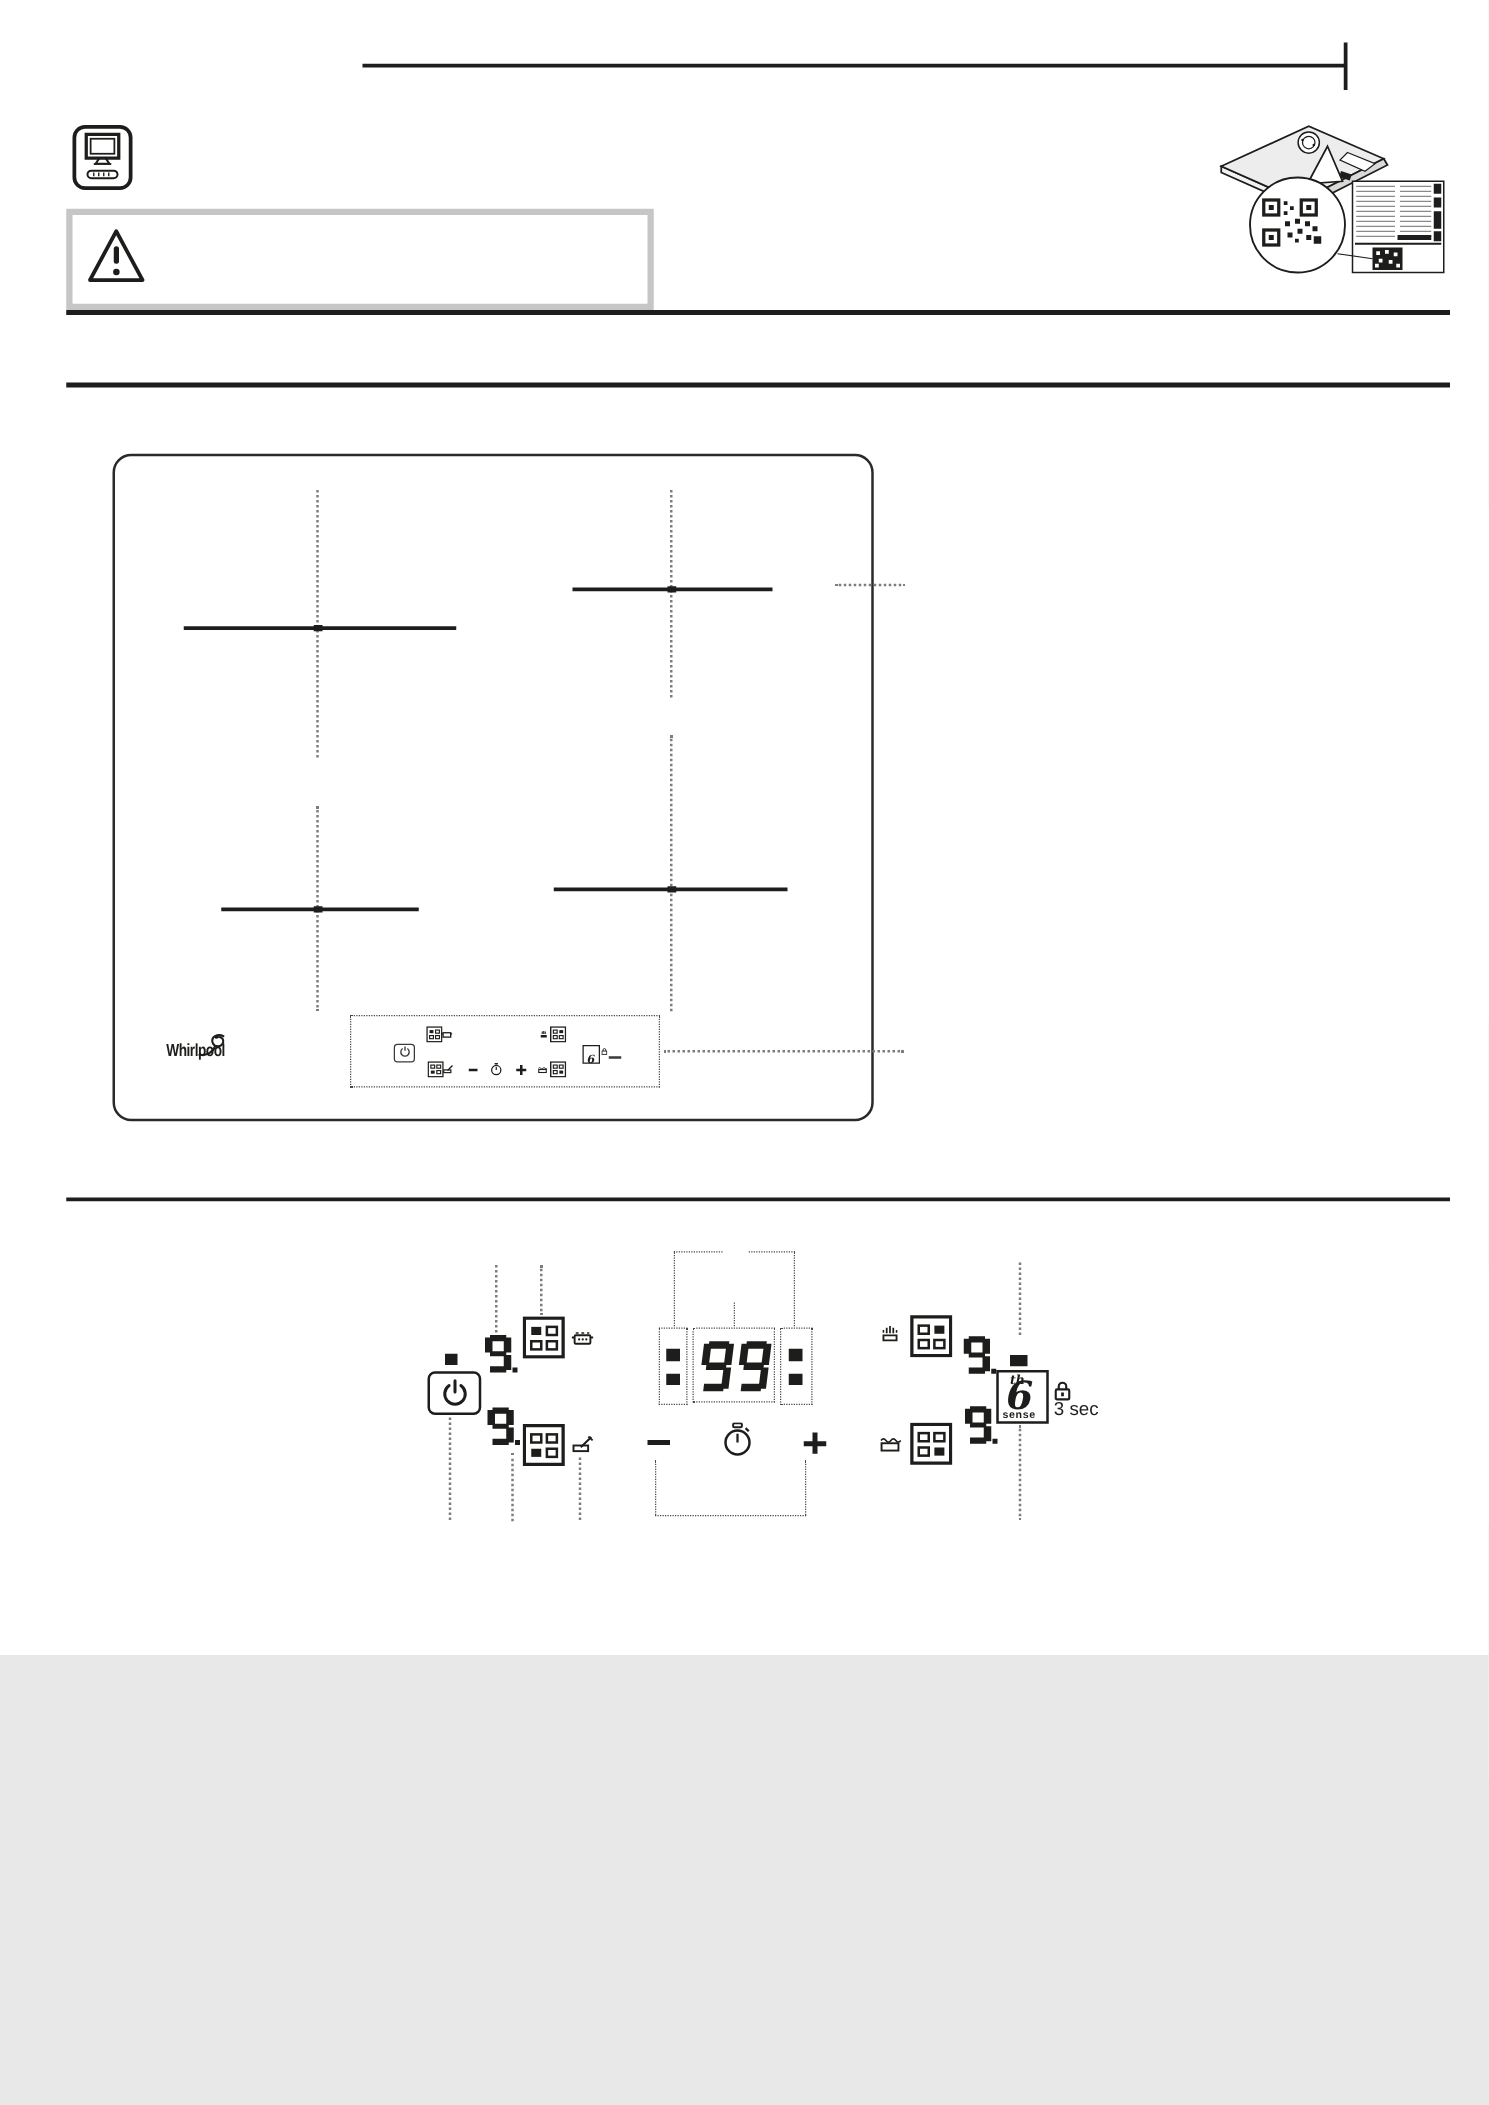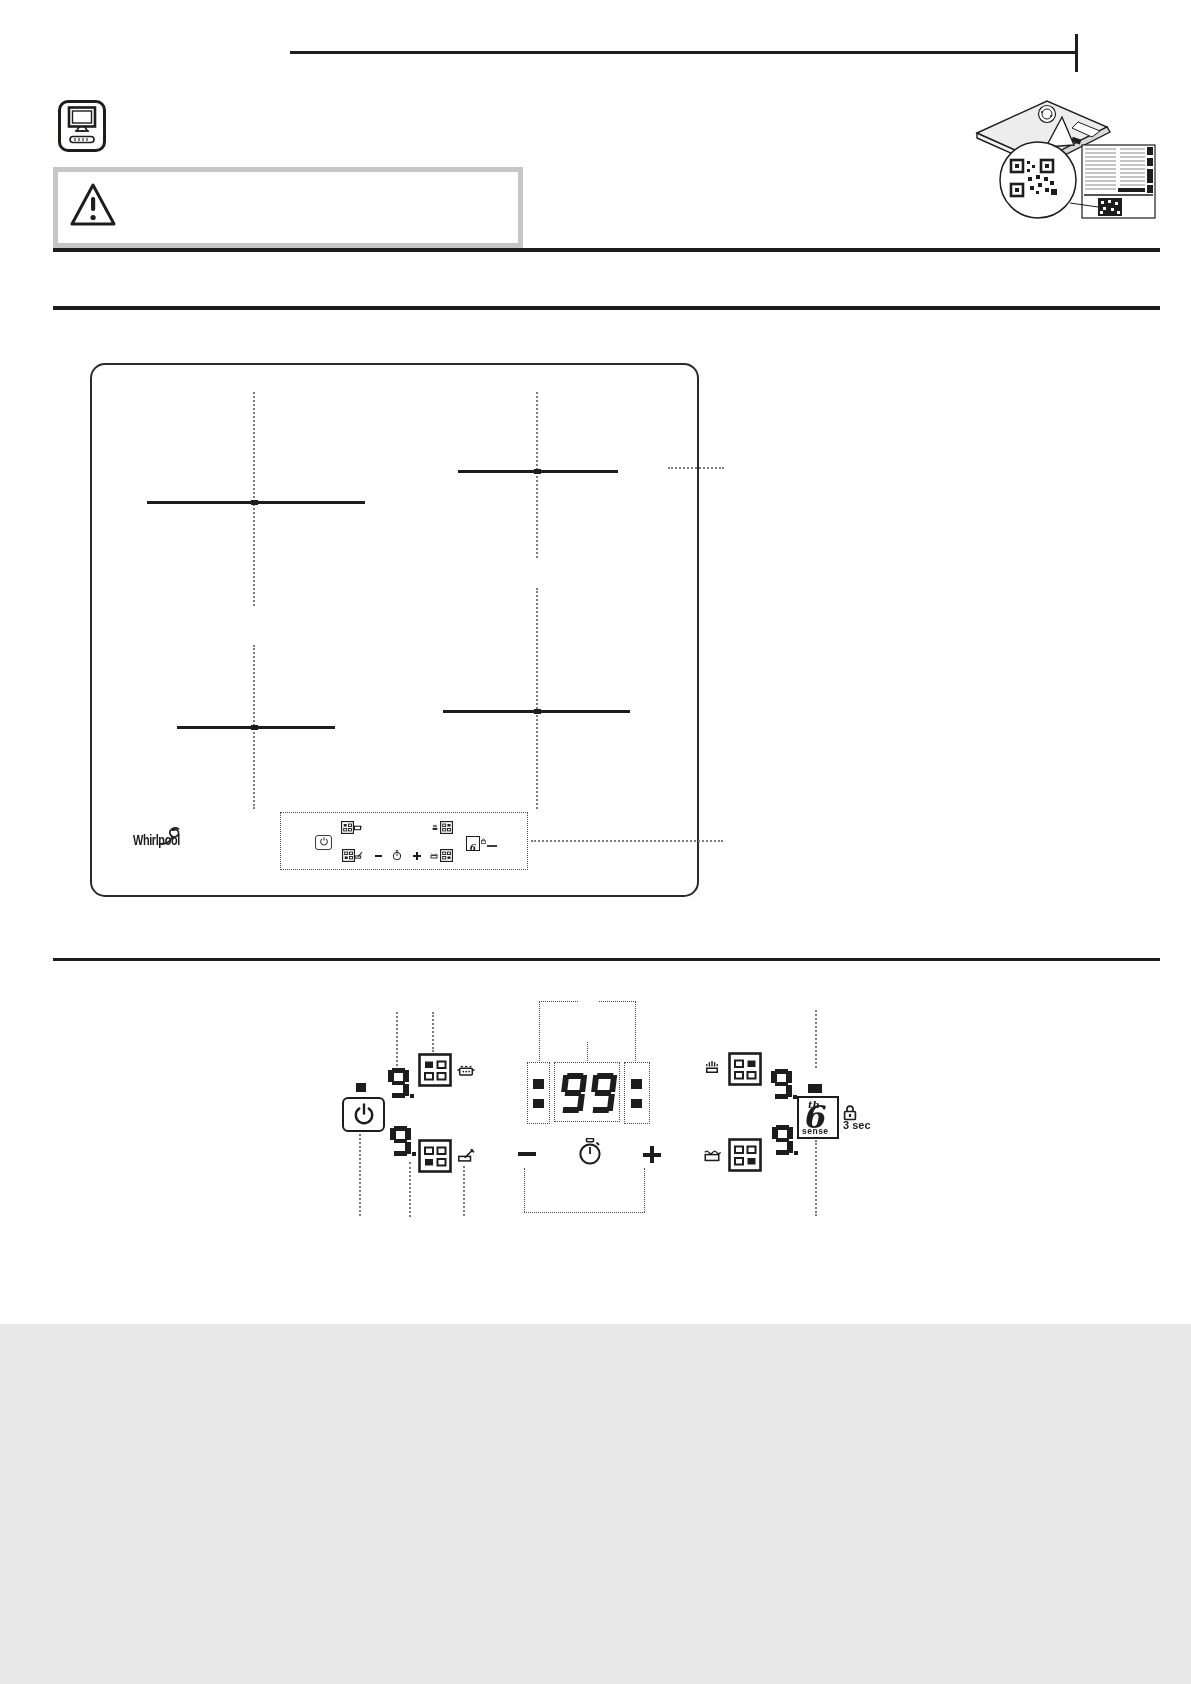--- a/index.html
+++ b/index.html
@@ -405,21 +405,21 @@
     <span class="a sixth-digit" style="left:6px;top:4px;font-size:31px;">6</span>
     <span class="a sixth-sup" style="left:9px;top:1px;font-size:10px;">th</span>
     <span class="a sixth-word" style="left:3px;top:28px;font-size:8.5px;">sense</span>
   </div>
 
   <svg class="a" style="left:843px;top:1104px;" width="14" height="17" viewBox="0 0 14 17">
     <path d="M4,7.5 V5.2 a3,3 0 0 1 6,0 V7.5" fill="none" stroke="#1d1d1b" stroke-width="1.7"></path>
     <rect x="1.6" y="7.5" width="10.8" height="8" rx="1" fill="none" stroke="#1d1d1b" stroke-width="1.7"></rect>
     <rect x="5.9" y="10" width="2.2" height="3" fill="#1d1d1b"></rect>
   </svg>
-  <div class="a" style="left:843px;top:1119px;font-size:11px;font-weight:bold;">3 sec</div>
+  <div class="a" style="left:843px;top:1119px;font-size:15px;font-weight:normal;">3 sec</div>
 
   <svg class="a" style="left:703px;top:1149px;" width="18" height="13" viewBox="0 0 20 14">
     <rect x="2.5" y="6" width="15" height="6.5" fill="none" stroke="#1d1d1b" stroke-width="1.7"></rect>
     <path d="M2,3.5 q2.2,-2.8 4.4,0 t4.4,0 t4.4,0 t4.4,0" fill="none" stroke="#1d1d1b" stroke-width="1.4"></path>
   </svg>
   <svg class="a" style="left:728px;top:1138px;" width="34" height="34" viewBox="0 0 34 34">
     <rect x="1.5" y="1.5" width="31" height="31" fill="#fff" stroke="#1d1d1b" stroke-width="2.6"></rect>
     <rect x="7" y="8.5" width="8" height="6.5" fill="none" stroke="#1d1d1b" stroke-width="2"></rect>
     <rect x="19.5" y="8.5" width="8" height="6.5" fill="none" stroke="#1d1d1b" stroke-width="2"></rect>
     <rect x="7" y="20" width="8" height="6.5" fill="none" stroke="#1d1d1b" stroke-width="2"></rect>

